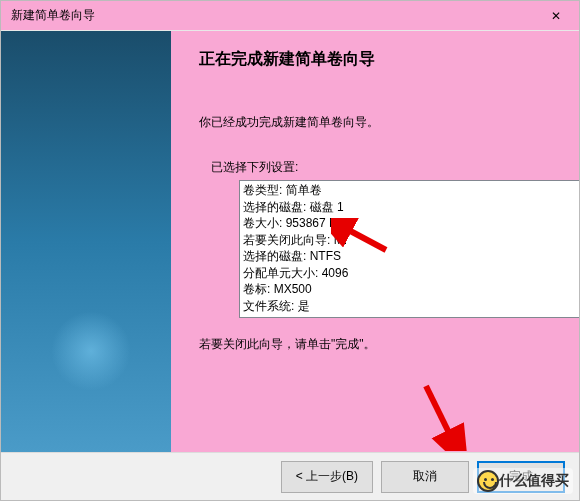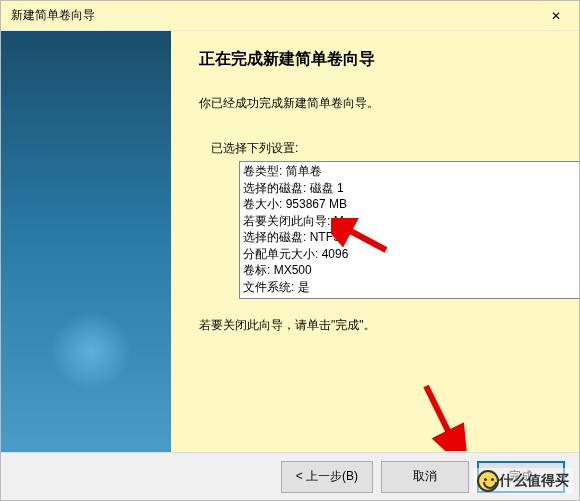--- a/index.html
+++ b/index.html
@@ -1,25 +1,25 @@
 <!DOCTYPE html>
 <html><head>
 <meta charset="utf-8">
 <style>
   * { box-sizing: border-box; margin: 0; padding: 0; }
   body { font-family: "Microsoft YaHei", "Segoe UI", Tahoma, sans-serif; font-size: 12px; color: #000; background: #fff; }
-  .window { width: 580px; height: 501px; border: 1px solid #bbb; position: relative; background: #fef9c3; overflow: hidden; }
+  .window { width: 580px; height: 501px; border: 1px solid #bbb; position: relative; background: #f9a8d4; overflow: hidden; }
   .titlebar { height: 30px; display: flex; align-items: center; justify-content: space-between; padding: 0 0 0 10px; border-bottom: 1px solid #e8e8e8; font-size: 12px; }
   .title-text { color: #000; }
   .close-btn { width: 46px; height: 30px; display: flex; align-items: center; justify-content: center; cursor: pointer; }
   .body { display: flex; height: calc(100% - 30px - 48px); }
   .sidebar { width: 170px; background: linear-gradient(to bottom, #1a4d6b 0%, #2a7ba8 50%, #4a9bc8 100%); position: relative; }
   .sidebar::after { content: ""; position: absolute; left: 50px; top: 280px; width: 80px; height: 80px; background: radial-gradient(ellipse at center, rgba(120,200,240,0.6) 0%, transparent 70%); border-radius: 50%; }
   .main { flex: 1; padding: 18px 28px 18px 28px; }
-  h1 { font-size: 16px; font-weight: bold; margin-bottom: 25px; }
+  h1 { font-size: 16px; font-weight: bold; margin-bottom: 44px; }
   .para { margin-bottom: 28px; }
   .settings-label { margin-bottom: 4px; margin-left: 12px; }
   .listbox { width: 100%; height: 138px; border: 1px solid #828790; padding: 1px; overflow-y: scroll; background: #fff; font-size: 12px; line-height: 16.5px; position: relative; margin-left: 40px; }
   .listbox-line { white-space: nowrap; padding-left: 2px; }
   .close-hint { margin-top: 18px; }
   .footer { position: absolute; bottom: 0; left: 0; right: 0; height: 48px; border-top: 1px solid #dcdcdc; display: flex; align-items: center; justify-content: flex-end; gap: 8px; padding-right: 14px; background: #f0f0f0; }
   .btn { height: 32px; min-width: 88px; border: 1px solid #adadad; background: #e1e1e1; font-size: 12px; padding: 0 14px; cursor: pointer; font-family: inherit; }
   .btn.primary { border: 2px solid #0078d7; background: #e1e1e1; }
   .arrow { position: absolute; pointer-events: none; }
   .arrow.a1 { left: 330px; top: 217px; }

